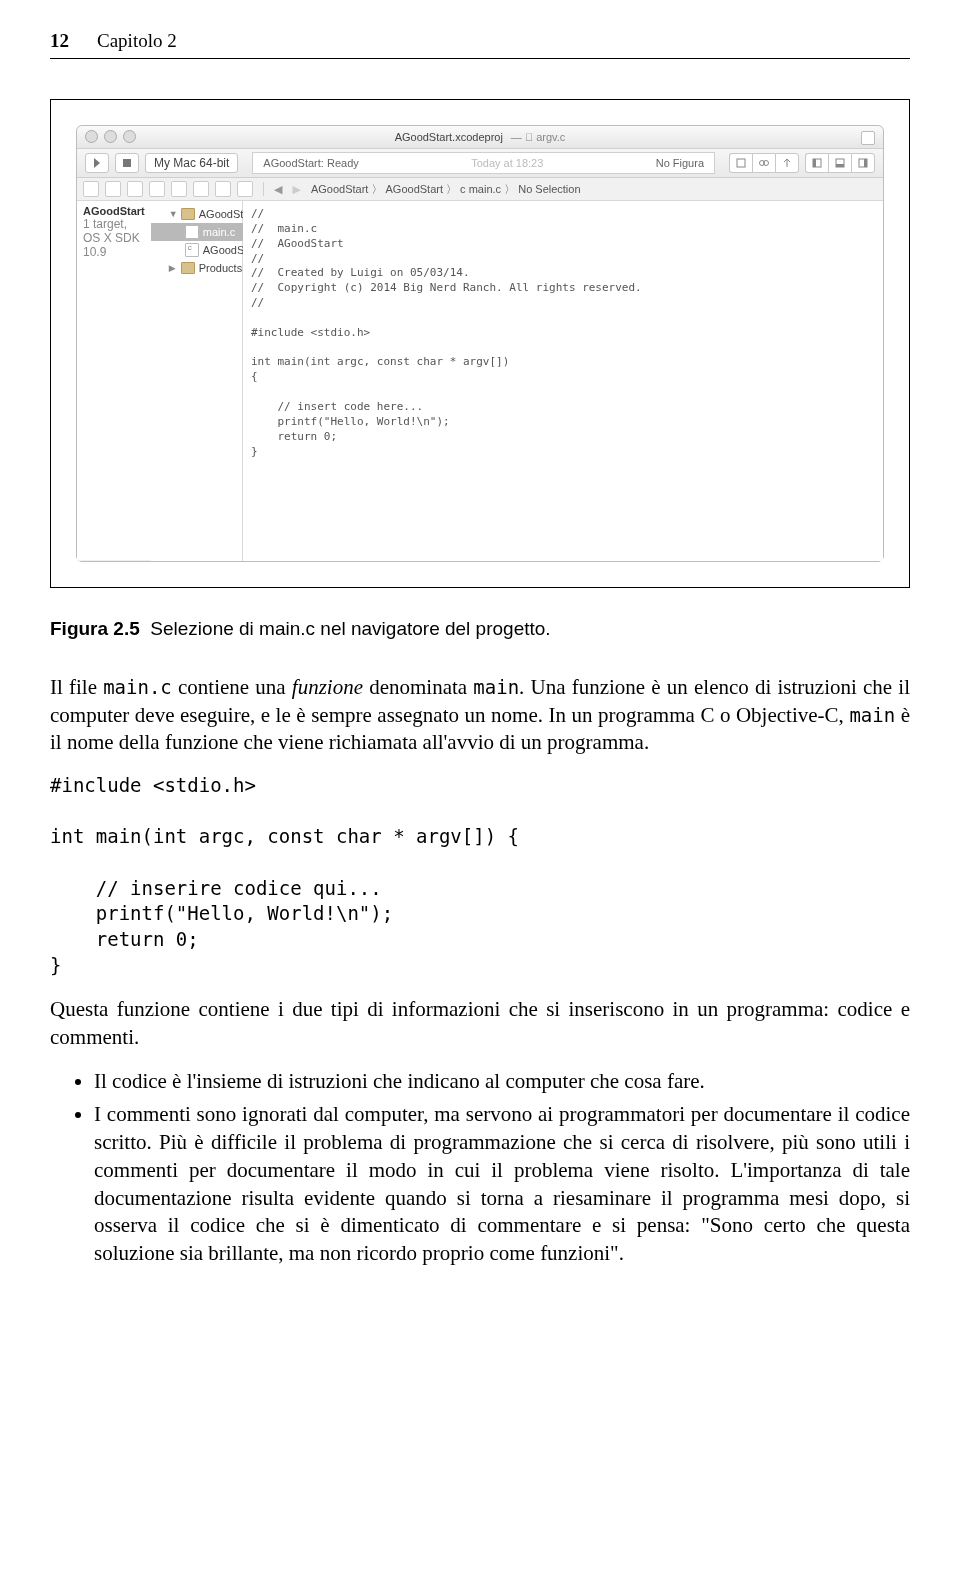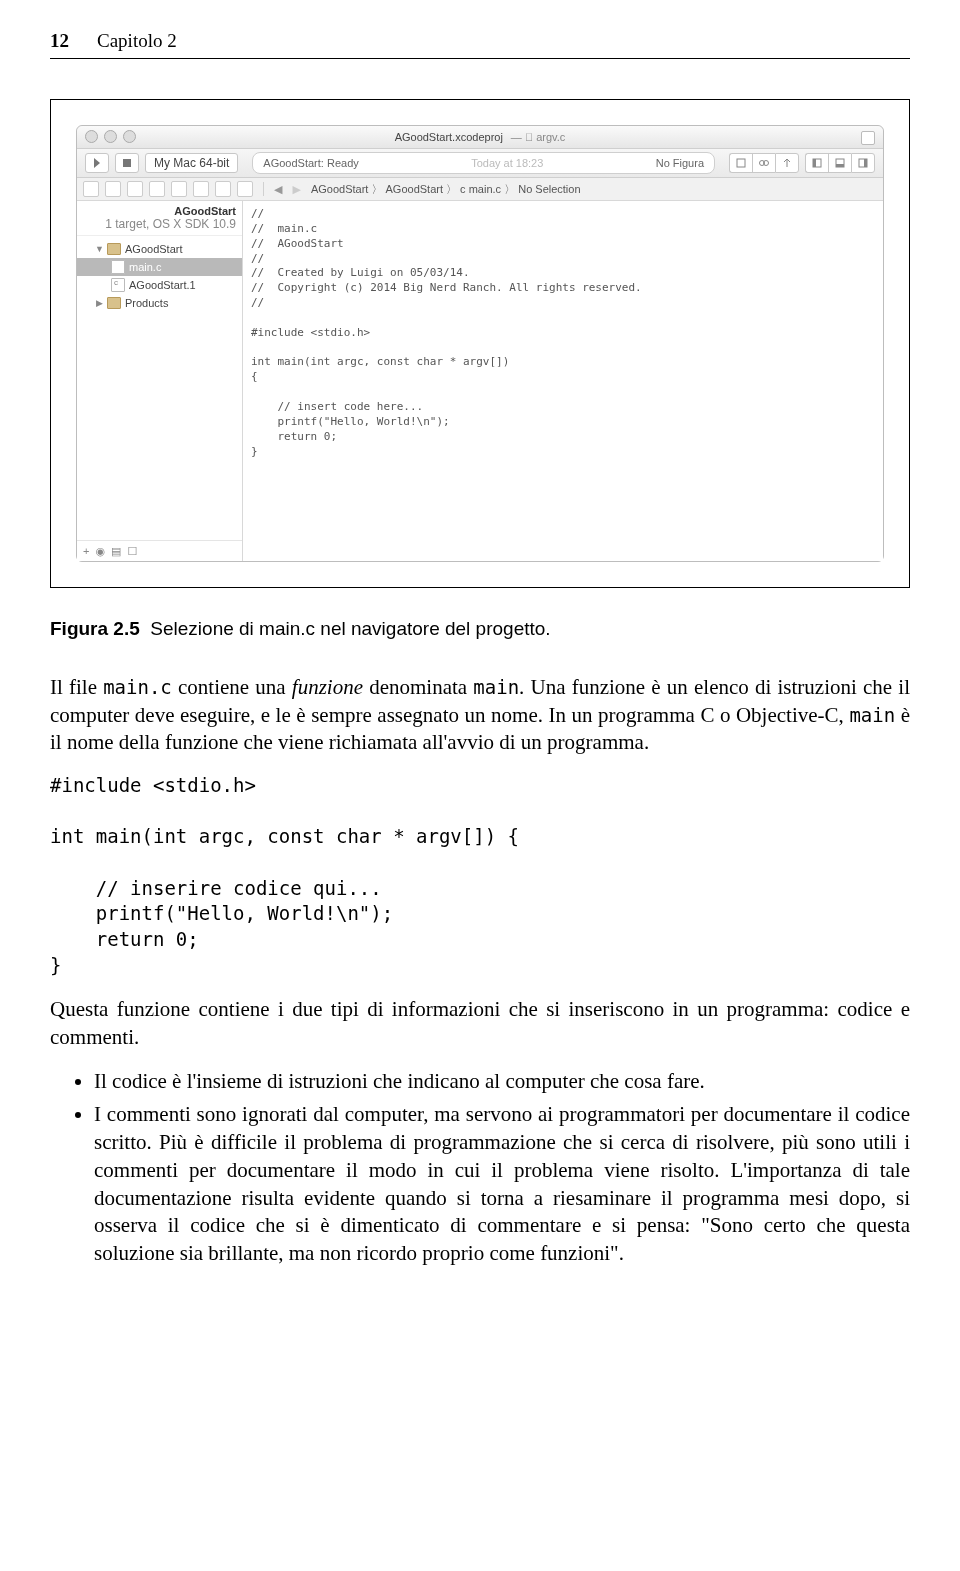--- a/index.html
+++ b/index.html
@@ -74,21 +74,21 @@
   .tb-btn { height:18px; min-width:22px; background:#fff; border:1px solid #c8c8c8; border-radius:3px; display:flex; align-items:center; justify-content:center; color:#666; font-size:12px;}
   .tb-triangle { width:0;height:0;border-left:6px solid #777;border-top:5px solid transparent;border-bottom:5px solid transparent;}
   .tb-square { width:8px;height:8px;background:#777;}
   .tb-sel { padding:0 8px; color:#444;}
   .status-pill {
     flex: 1;
     margin: 5px 8px;
     height: 20px;
     background: #fff;
     border:1px solid #cfcfcf;
-    border-radius: 8px;
+    border-radius: 0;
     display:flex;
     align-items:center;
     padding: 0 10px;
     justify-content: space-between;
     color:#666;
   }
   .status-pill .mid { color:#bbb; }
   .view-group { display:flex; gap:0; }
   .view-group .tb-btn { border-radius:0; border-right:none;}
   .view-group .tb-btn:first-child{border-radius:3px 0 0 3px;}
@@ -112,22 +112,21 @@
 
   .workspace {
     display:flex;
     height: 360px;
   }
   .sidebar {
     width: 165px;
     border-right:1px solid #d8d8d8;
     background:#fff;
     display:flex;
-    flex-direction:column;
-    text-align:right;
+    flex-direction:row;
   }
   .proj-head {
     padding: 4px 6px;
     border-bottom:1px solid #eee;
   }
   .proj-head .name{font-weight:600;color:#333;}
   .proj-head .sub{font-size:12px;color:#888;}
   .tree { flex:1; font-size:11px; padding:4px 0;}
   .tree .row{display:flex;align-items:center;height:18px;padding-left:6px;gap:4px;}
   .tree .row.lv1{padding-left:18px;}

